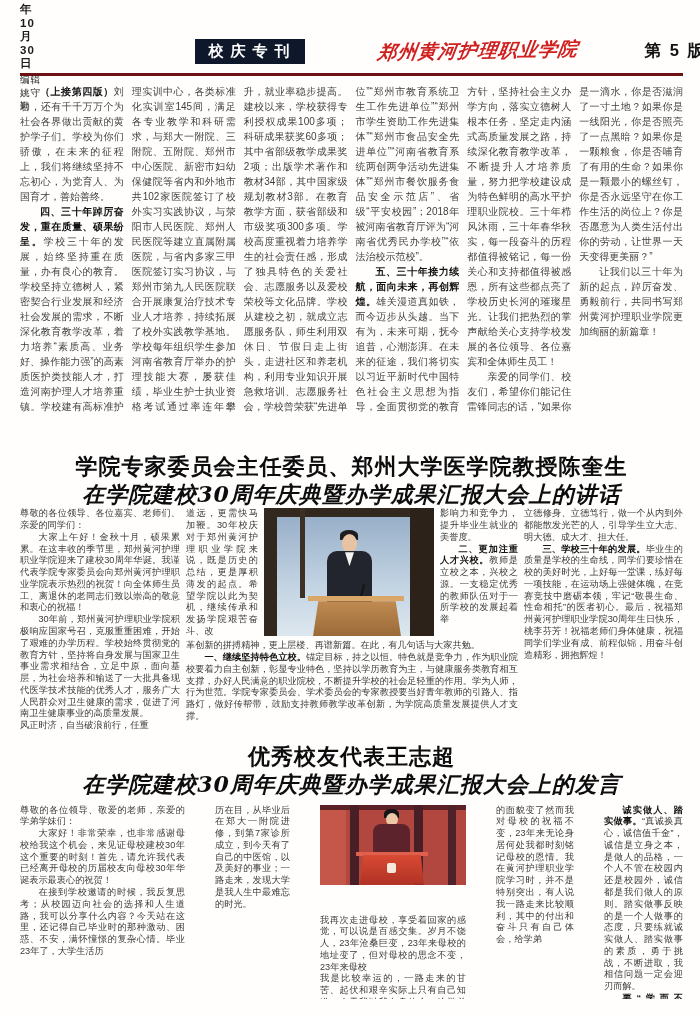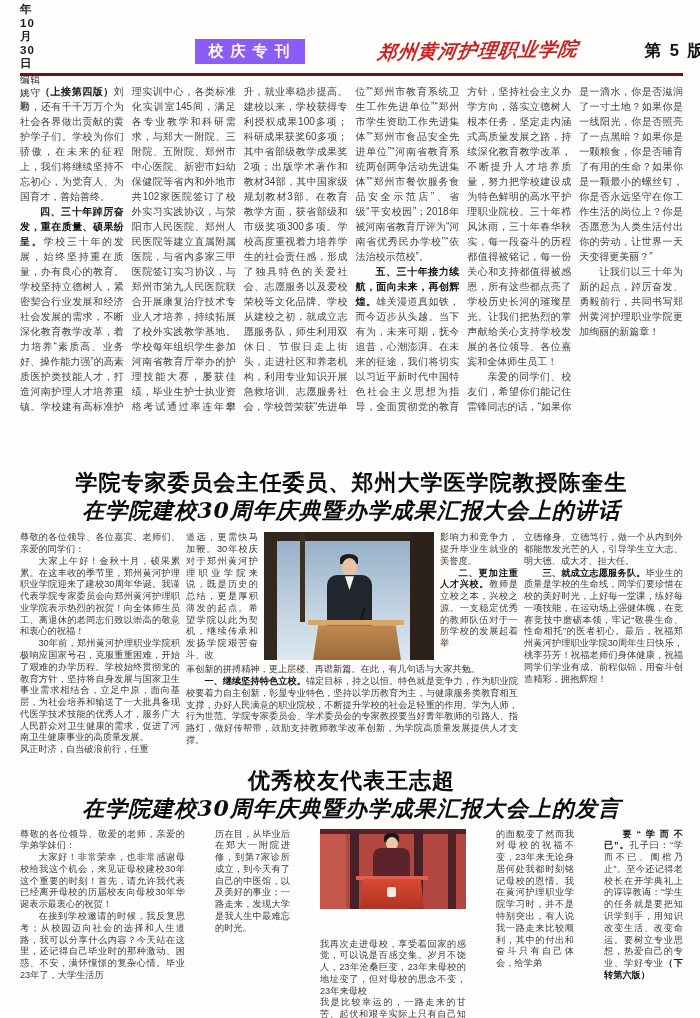--- a/index.html
+++ b/index.html
@@ -3,43 +3,43 @@
 <meta charset="utf-8">
 <style>
   html,body{margin:0;padding:0;background:#e9e4e1;}
   .sheet{width:700px;height:1018px;background:#fffefd;position:relative;box-sizing:border-box;
          padding:34px 17px 8px 20px;overflow:hidden;font-family:"Liberation Sans",sans-serif;color:#2f2f2f;}
   
   .hdr{display:flex;align-items:center;height:34px;gap:47px;}
   .hdr-left{width:178px;}
   .date{font-size:11.5px;font-weight:bold;color:#1b1b1b;letter-spacing:1px;}
   .editor{font-size:9.5px;color:#222;margin-top:3px;letter-spacing:1px;}
-  .banner{background:#8b5cf6;color:#fff;font-size:15px;font-weight:bold;letter-spacing:7px;
+  .banner{background:#0f172a;color:#fff;font-size:15px;font-weight:bold;letter-spacing:7px;
           padding:3px 8px 3px 14px;margin-left:98px;white-space:nowrap;}
   .masthead{color:#cf1f1f;font-size:19px;font-weight:bold;font-style:italic;
             font-family:"DejaVu Serif",serif;transform:skewX(-9deg) rotate(-1deg);
             margin-left:26px;white-space:nowrap;letter-spacing:1px;}
   .pageno{font-size:16.5px;font-weight:bold;color:#111;margin-left:20px;letter-spacing:2px;white-space:nowrap;}
   .rule{height:3px;background:#6d1113;margin-top:5px;}
   
   .cont{margin-top:8px;height:368px;overflow:hidden;column-count:6;column-gap:8px;
         font-size:10px;line-height:1.5;text-align:justify;color:#3f3f3f;}
   .cont p{margin:0;text-indent:2em;}
   .lead{font-weight:bold;color:#121212;}
   
   .headline{text-align:center;font-weight:800;color:#0d0d0d;font-family:"DejaVu Serif",serif;}
   .hl1{font-size:22px;line-height:1.28;letter-spacing:1px;}
   .hl2{font-size:22px;line-height:1.28;letter-spacing:1px;font-style:italic;}
-  .m-top6{margin-top:16px;} .m-top8{margin-top:8px;text-align:center;}
+  .m-top6{margin-top:0;} .m-top8{margin-top:8px;text-align:center;}
   
   .abody{display:grid;column-gap:6px;row-gap:4px;font-size:9.2px;line-height:1.28;
          text-align:justify;color:#3a3a3a;overflow:hidden;}
   .abody p{margin:0;text-indent:2em;}
   .abody p.noind{text-indent:0;}
-  .body1{grid-template-columns:160px 72px 170px 78px 1fr;grid-template-rows:128px auto;height:226px;margin-top:8px;}
+  .body1{grid-template-columns:160px 72px 170px 78px 1fr;grid-template-rows:128px auto;height:226px;}
   .b1-a{grid-column:1;grid-row:1/3;overflow:hidden;}
   .b1-b{grid-column:2;grid-row:1;overflow:hidden;}
   .ph1{grid-column:3;grid-row:1;}
   .b1-c{grid-column:4;grid-row:1;overflow:hidden;}
   .b1-d{grid-column:5;grid-row:1/3;overflow:hidden;}
   .b1-e{grid-column:2/5;grid-row:2;overflow:hidden;font-family:Liberation Serif, serif;}
   .body2{grid-template-columns:165px 75px 146px 78px 1fr;grid-template-rows:80px auto;height:194px;margin-top:6px;gap:30px;}
   .b2-a{grid-column:1;grid-row:1/3;overflow:hidden;}
   .b2-b{grid-column:2;grid-row:1/3;overflow:hidden;}
   .ph2{grid-column:3;grid-row:1;}
@@ -127,21 +127,21 @@
       <div class="mic"></div>
       <div class="podtop"></div>
       <div class="podium"></div>
     </div>
     <div class="b1-c">
       <p class="noind">影响力和竞争力，提升毕业生就业的美誉度。</p>
       <p><span class="lead">二、更加注重人才兴校。</span><span>教师是立校之本，兴校之源。一支稳定优秀的教师队伍对于一所学校的发展起着举</span></p>
     </div>
     <div class="b1-d">
       <p class="noind">立德修身、立德笃行，做一个从内到外都能散发光芒的人，引导学生立大志、明大德、成大才、担大任。</p>
-      <p><span class="lead">三、就成立志愿服务队。</span><span>毕业生的质量是学校的生命线，同学们要珍惜在校的美好时光，上好每一堂课，练好每一项技能，在运动场上强健体魄，在竞赛竞技中磨砺本领，牢记“敬畏生命、性命相托”的医者初心。最后，祝福郑州黄河护理职业学院30周年生日快乐，桃李芬芳！祝福老师们身体健康，祝福同学们学业有成、前程似锦，用奋斗创造精彩，拥抱辉煌！</span></p>
+      <p><span class="lead">三、学校三十年的发展。</span><span>毕业生的质量是学校的生命线，同学们要珍惜在校的美好时光，上好每一堂课，练好每一项技能，在运动场上强健体魄，在竞赛竞技中磨砺本领，牢记“敬畏生命、性命相托”的医者初心。最后，祝福郑州黄河护理职业学院30周年生日快乐，桃李芬芳！祝福老师们身体健康，祝福同学们学业有成、前程似锦，用奋斗创造精彩，拥抱辉煌！</span></p>
     </div>
     <div class="b1-e">
       <p class="noind">革创新的拼搏精神，更上层楼、再谱新篇。在此，有几句话与大家共勉。</p>
       <p><span class="lead">一、继续坚持特色立校。</span><span>锚定目标，持之以恒。特色就是竞争力，作为职业院校要着力自主创新，彰显专业特色，坚持以学历教育为主，与健康服务类教育相互支撑，办好人民满意的职业院校，不断提升学校的社会</span><span>足轻重的作用。学为人师，行为世范。学院专家委员会、学术委员会的专家教授要当好青年教师的引路人、指路灯，做好传帮带，鼓励支持教师教学改革创新，为学院高质量发展提供人才支撑。</span></p>
     </div>
   </div>
 
   <div class="headline m-top8">
     <div class="hl1">优秀校友代表王志超</div>
     <div class="hl2">在学院建校30周年庆典暨办学成果汇报大会上的发言</div>
@@ -170,17 +170,18 @@
       <div class="emb"></div>
     </div>
     <div class="b2-c">
       <p class="noind">我再次走进母校，享受着回家的感觉，可以说是百感交集。岁月不饶人，23年沧桑巨变，23年来母校的地址变了，但对母校的思念不变，23年来母校</p>
       <p class="noind">我是比较幸运的，一路走来的甘苦、起伏和艰辛实际上只有自己知道。今天我以我自身体会，给学弟学妹们提几点建议。</p>
     </div>
     <div class="b2-d">
       <p class="noind">的面貌变了然而我对母校的祝福不变，23年来无论身居何处我都时刻铭记母校的恩情。我在黄河护理职业学院学习时，并不是特别突出，有人说我一路走来比较顺利，其中的付出和奋斗只有自己体会，给学弟</p>
     </div>
     <div class="b2-e">
+      <p><span class="lead">诚实做人、踏实做事。</span><span>“真诚换真心，诚信值千金”，诚信是立身之本，是做人的品格，一个人不管在校园内还是校园外，诚信都是我们做人的原则。踏实做事反映的是一个人做事的态度，只要练就诚实做人、踏实做事的素质，勇于挑战，不断进取，我相信问题一定会迎刃而解。</span></p>
       <p><span class="lead">要“学而不已”。</span><span>孔子曰：“学而不已、阖棺乃止”。至今还记得老校长在开学典礼上的谆谆教诲：“学生的任务就是要把知识学到手，用知识改变生活、改变命运。要树立专业思想，热爱自己的专业、学好专业</span><span class="contnote">（下转第六版）</span></p>
     </div>
   </div>
 
 </div>
 
 </body></html>

